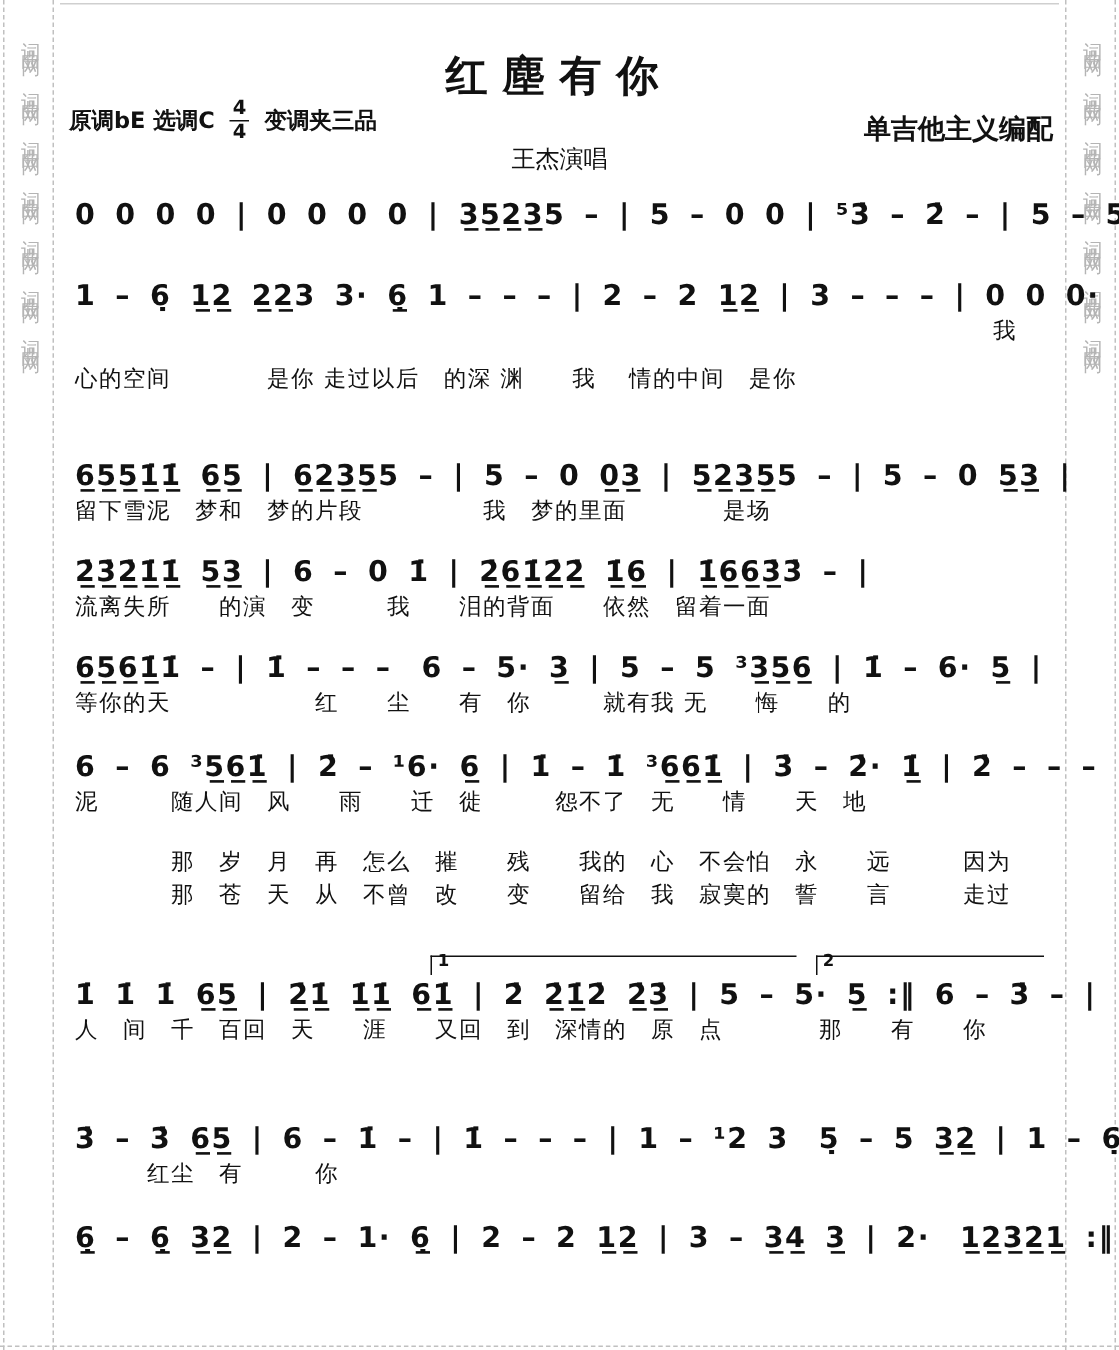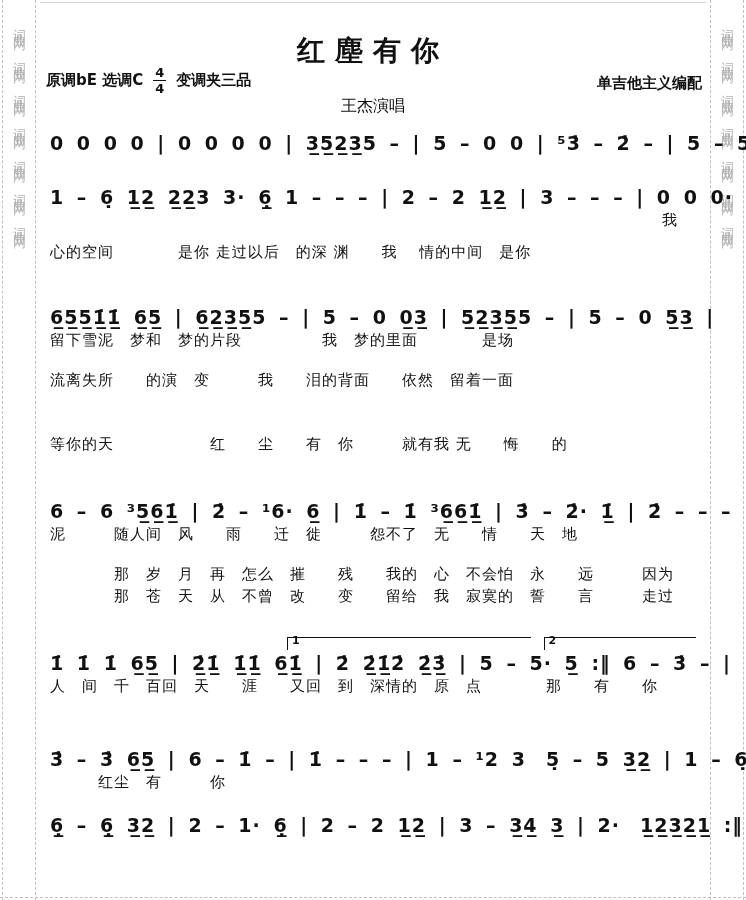--- a/index.html
+++ b/index.html
@@ -21,21 +21,21 @@
   .key-info{position:absolute;left:46px;top:52px;font-size:15px;font-weight:bold;
             display:flex;align-items:center;gap:8px;white-space:pre;margin-top:14px;}
   .meter{display:inline-flex;flex-direction:column;align-items:center;line-height:1;
          font-size:13px;font-weight:bold;margin:0 2px;}
   .meter .num{border-bottom:1px solid #111;padding:0 2px 1px;}
   .meter .den{padding-top:1px;}
   .title{position:absolute;left:0;right:0;top:32px;text-align:center;
          font-size:28px;font-weight:900;letter-spacing:10px;
          font-family:"DejaVu Serif","DejaVu Sans",serif;}
   .performer{position:absolute;left:0;right:0;top:82px;text-align:center;font-size:16px;margin-top:14px;}
-  .arranger{position:absolute;right:44px;top:74px;font-size:15px;font-weight:bold;}
+  .arranger{position:absolute;right:44px;top:74px;font-size:18px;font-weight:bold;}
 
   
   .line{position:absolute;left:50px;right:38px;}
   .notes{font-size:19px;font-weight:bold;white-space:pre;word-spacing:5px;
          letter-spacing:1px;line-height:1.25;}
   .lyrics{font-size:15px;white-space:pre;line-height:1.45;letter-spacing:1px;}
   .align-end{text-align:right;padding-right:30px;}
 
   
   .volta{position:absolute;top:-15px;height:12px;border-top:1px solid #111;}
@@ -84,24 +84,26 @@
   <div class="line" style="top:242px">
     <div class="lyrics">心的空间　　　　是你 走过以后　的深 渊　　我　 情的中间　是你</div>
   </div>
 
   <div class="line" style="top:306px">
     <div class="notes">6̲5̲5̲1̲̇1̲̇ 6̲5̲ | 6̲2̲3̲5̲5 – | 5 – 0 0̲3̲ | 5̲2̲3̲5̲5 – | 5 – 0 5̲3̲ |</div>
     <div class="lyrics">留下雪泥　梦和　梦的片段　　　　　我　梦的里面　　　　是场</div>
   </div>
 
   <div class="line" style="top:370px">
+    <div class="notes">2̲̇3̲̇2̲̇1̲̇1̲̇ 5̲3̲ | 6 – 0 1̇ | 2̲̇6̲1̲̇2̲̇2̲̇ 1̲̇6̲ | 1̲̇6̲6̲3̲̇3̇ – |</div>
     <div class="lyrics">流离失所　　的演　变　　　我　　泪的背面　　依然　留着一面</div>
   </div>
 
   <div class="line" style="top:434px">
+    <div class="notes">6̲5̲6̲1̲̇1̇ – | 1̇ – – –　6 – 5· 3̲ | 5 – 5 ³3̲5̲6̲ | 1̇ – 6· 5̲ |</div>
     <div class="lyrics">等你的天　　　　　　红　　尘　　有　你　　　就有我 无　　悔　　的</div>
   </div>
 
   <div class="line" style="top:500px">
     <div class="notes">6 – 6 ³5̲6̲1̲̇ | 2̇ – ¹6· 6̲ | 1̇ – 1̇ ³6̲6̲1̲̇ | 3̇ – 2̇· 1̲̇ | 2̇ – – – |</div>
     <div class="lyrics">泥　　　随人间　风　　雨　　迁　徙　　　怨不了　无　　情　　天　地</div>
   </div>
 
   <div class="line" style="top:564px">
     <div class="lyrics">　　　　那　岁　月　再　怎么　摧　　残　　我的　心　不会怕　永　　远　　　因为</div>

